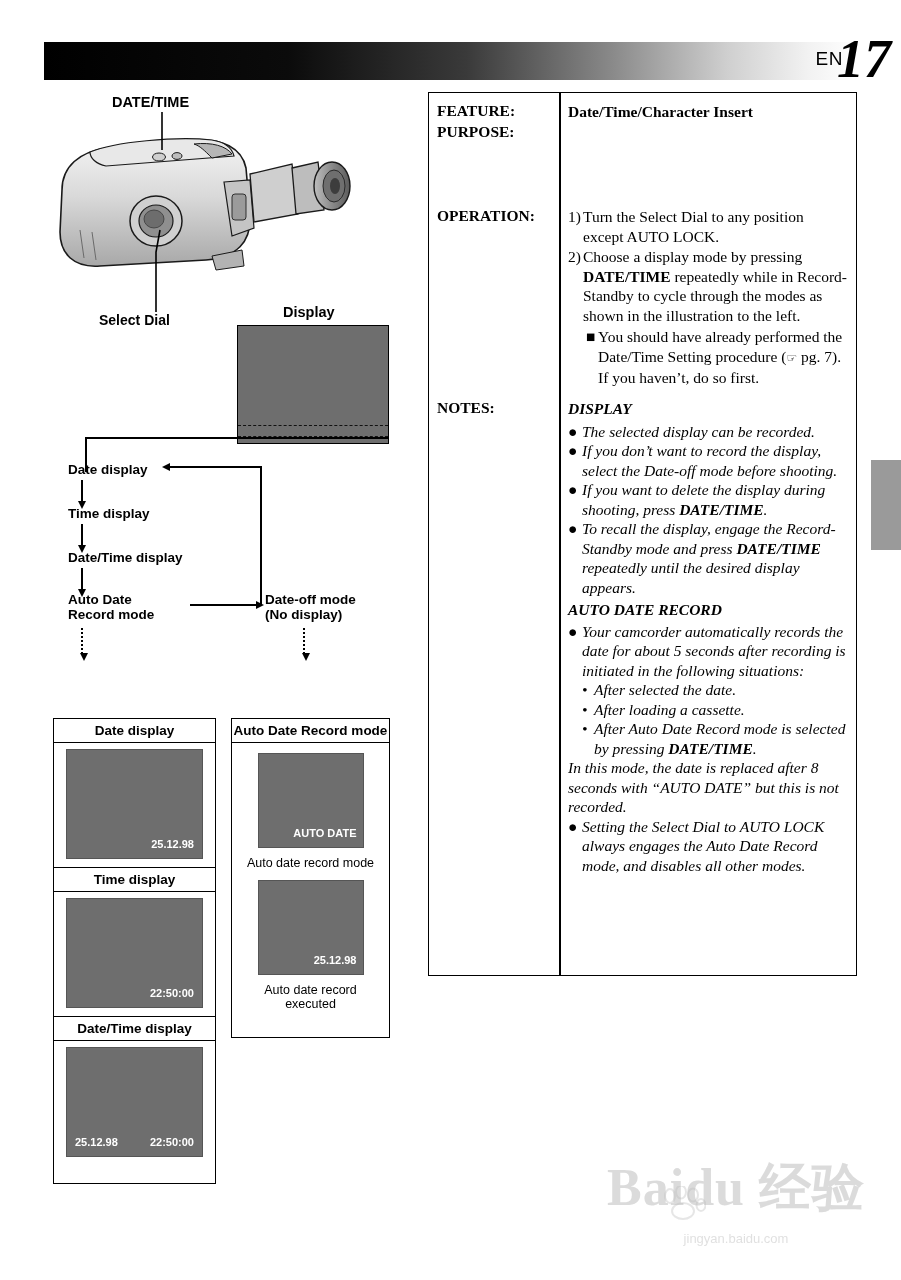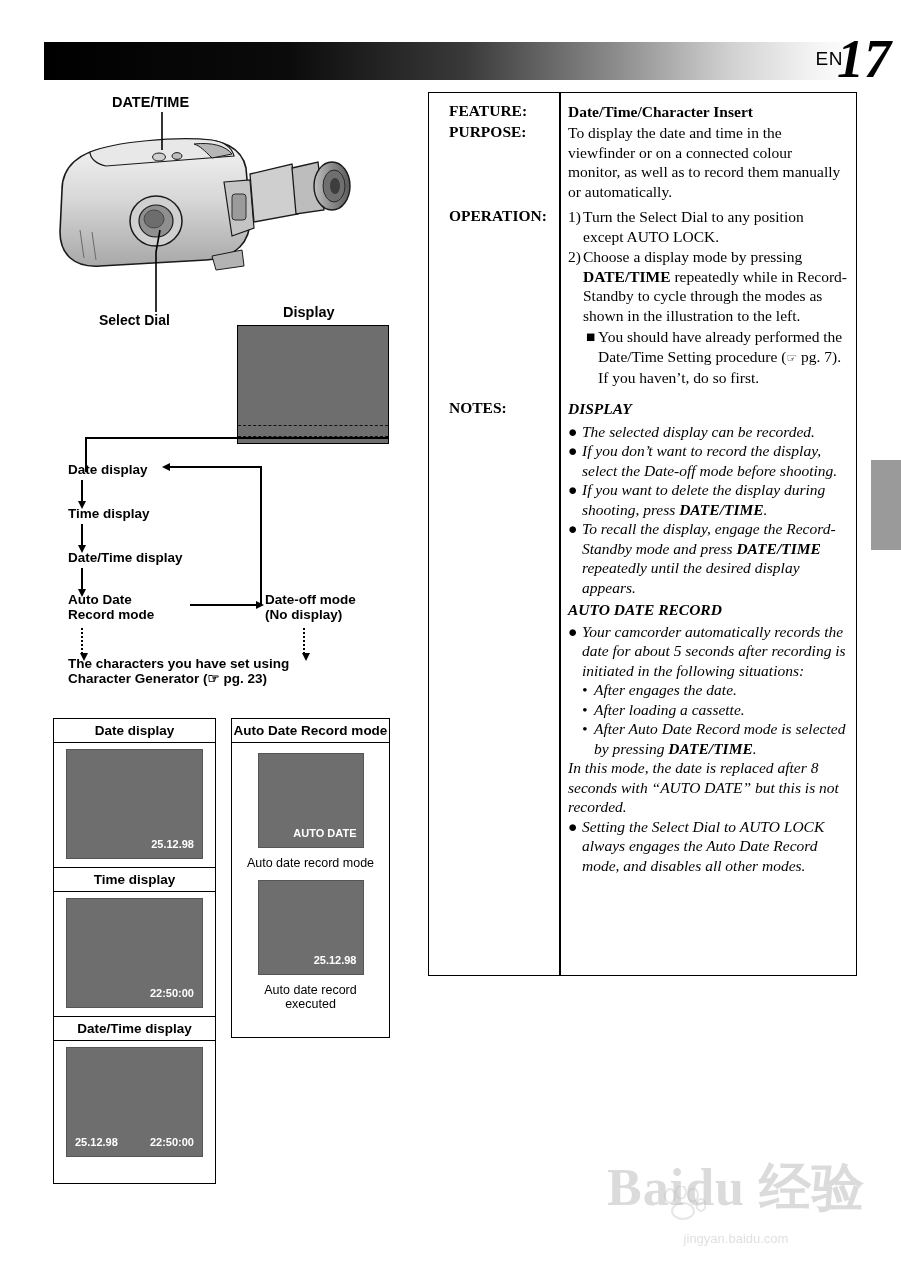--- a/index.html
+++ b/index.html
@@ -199,21 +199,20 @@
     top: 0;
     width: 1.5px;
     height: 100%;
     background: #000;
   }
   .tbl-row { position: absolute; }
   .tbl-key {
     font-family: "Liberation Serif", serif;
     font-size: 15.5px;
     font-weight: 700;
-    margin-left: 12px;
   }
   .tbl-val {
     font-family: "Liberation Serif", serif;
     font-size: 15.5px;
     line-height: 19.5px;
   }
   .tbl-val b { font-weight: 700; }
   .ital { font-style: italic; }
   .bld { font-weight: 700; }
   .num-item { display: flex; }
@@ -353,22 +352,20 @@
   <div class="flow-text" style="left: 205px; top: 160px; white-space: pre-line;">Date-off mode
 (No display)</div>
 
   <div class="line-h arrow-right" style="left:130px; top:172px; width:66px;"></div>
 
   <div class="line-v" style="left:200px; top:34px; height:140px;"></div>
   <div class="line-h arrow-left" style="left:110px; top:34px; width:92px;"></div>
 
   <div class="arrow-v dotted" style="left:21px; top:196px; height:26px;"></div>
   <div class="arrow-v dotted" style="left:243px; top:196px; height:26px;"></div>
-  <div class="flow-text" style="left: 8px; top: 224px; white-space: pre-line;">The characters you have set using
-Character Generator (☞ pg. 23)</div>
 </div>
 
 <div class="panel" style="left:53px; top:718px; width:163px; height:466px;">
 
   <div class="panel-title">Date display</div>
   <div class="panel-divider" style="border-top:1.5px solid #000;"></div>
   <div class="screen" style="width:137px; height:110px;">
     <div class="screen-text" style="right:8px; bottom:8px;">25.12.98</div>
   </div>
 
@@ -408,23 +405,20 @@
   <div class="tbl-row" style="left:8px; top:9px;">
     <div class="tbl-key">FEATURE:</div>
   </div>
   <div class="tbl-row" style="left:139px; top:9px; width:278px;">
     <div class="tbl-val bld">Date/Time/Character Insert</div>
   </div>
 
   <div class="tbl-row" style="left:8px; top:30px;">
     <div class="tbl-key">PURPOSE:</div>
   </div>
-  <div class="tbl-row" style="left:139px; top:30px; width:280px;">
-    <div class="tbl-val">To display the date and time in the viewfinder or on a connected colour monitor, as well as to record them manually or automatically.</div>
-  </div>
 
   <div class="tbl-row" style="left:8px; top:114px;">
     <div class="tbl-key">OPERATION:</div>
   </div>
   <div class="tbl-row" style="left:139px; top:114px; width:280px;">
     <div class="tbl-val">
       <div class="num-item">
         <span class="n">1)</span>
         <span class="t">Turn the Select Dial to any position except AUTO LOCK.</span>
       </div>
@@ -462,21 +456,21 @@
         <span class="t">To recall the display, engage the Record-Standby mode and press <b>DATE/TIME</b> repeatedly until the desired display appears.</span>
       </div>
 
       <div class="hdg" style="margin-top:3px;">AUTO DATE RECORD</div>
       <div class="bl-item ital" style="margin-top:2px;">
         <span class="n">●</span>
         <span class="t">Your camcorder automatically records the date for about 5 seconds after recording is initiated in the following situations:</span>
       </div>
       <div class="dot-item ital">
         <span class="n">•</span>
-        <span class="t">After engages the date.</span>
+        <span class="t">After selected the date.</span>
       </div>
       <div class="dot-item ital">
         <span class="n">•</span>
         <span class="t">After loading a cassette.</span>
       </div>
       <div class="dot-item ital">
         <span class="n">•</span>
         <span class="t">After Auto Date Record mode is selected by pressing <b>DATE/TIME</b>.</span>
       </div>
       <div class="ital">In this mode, the date is replaced after 8 seconds with “AUTO DATE” but this is not recorded.</div>

